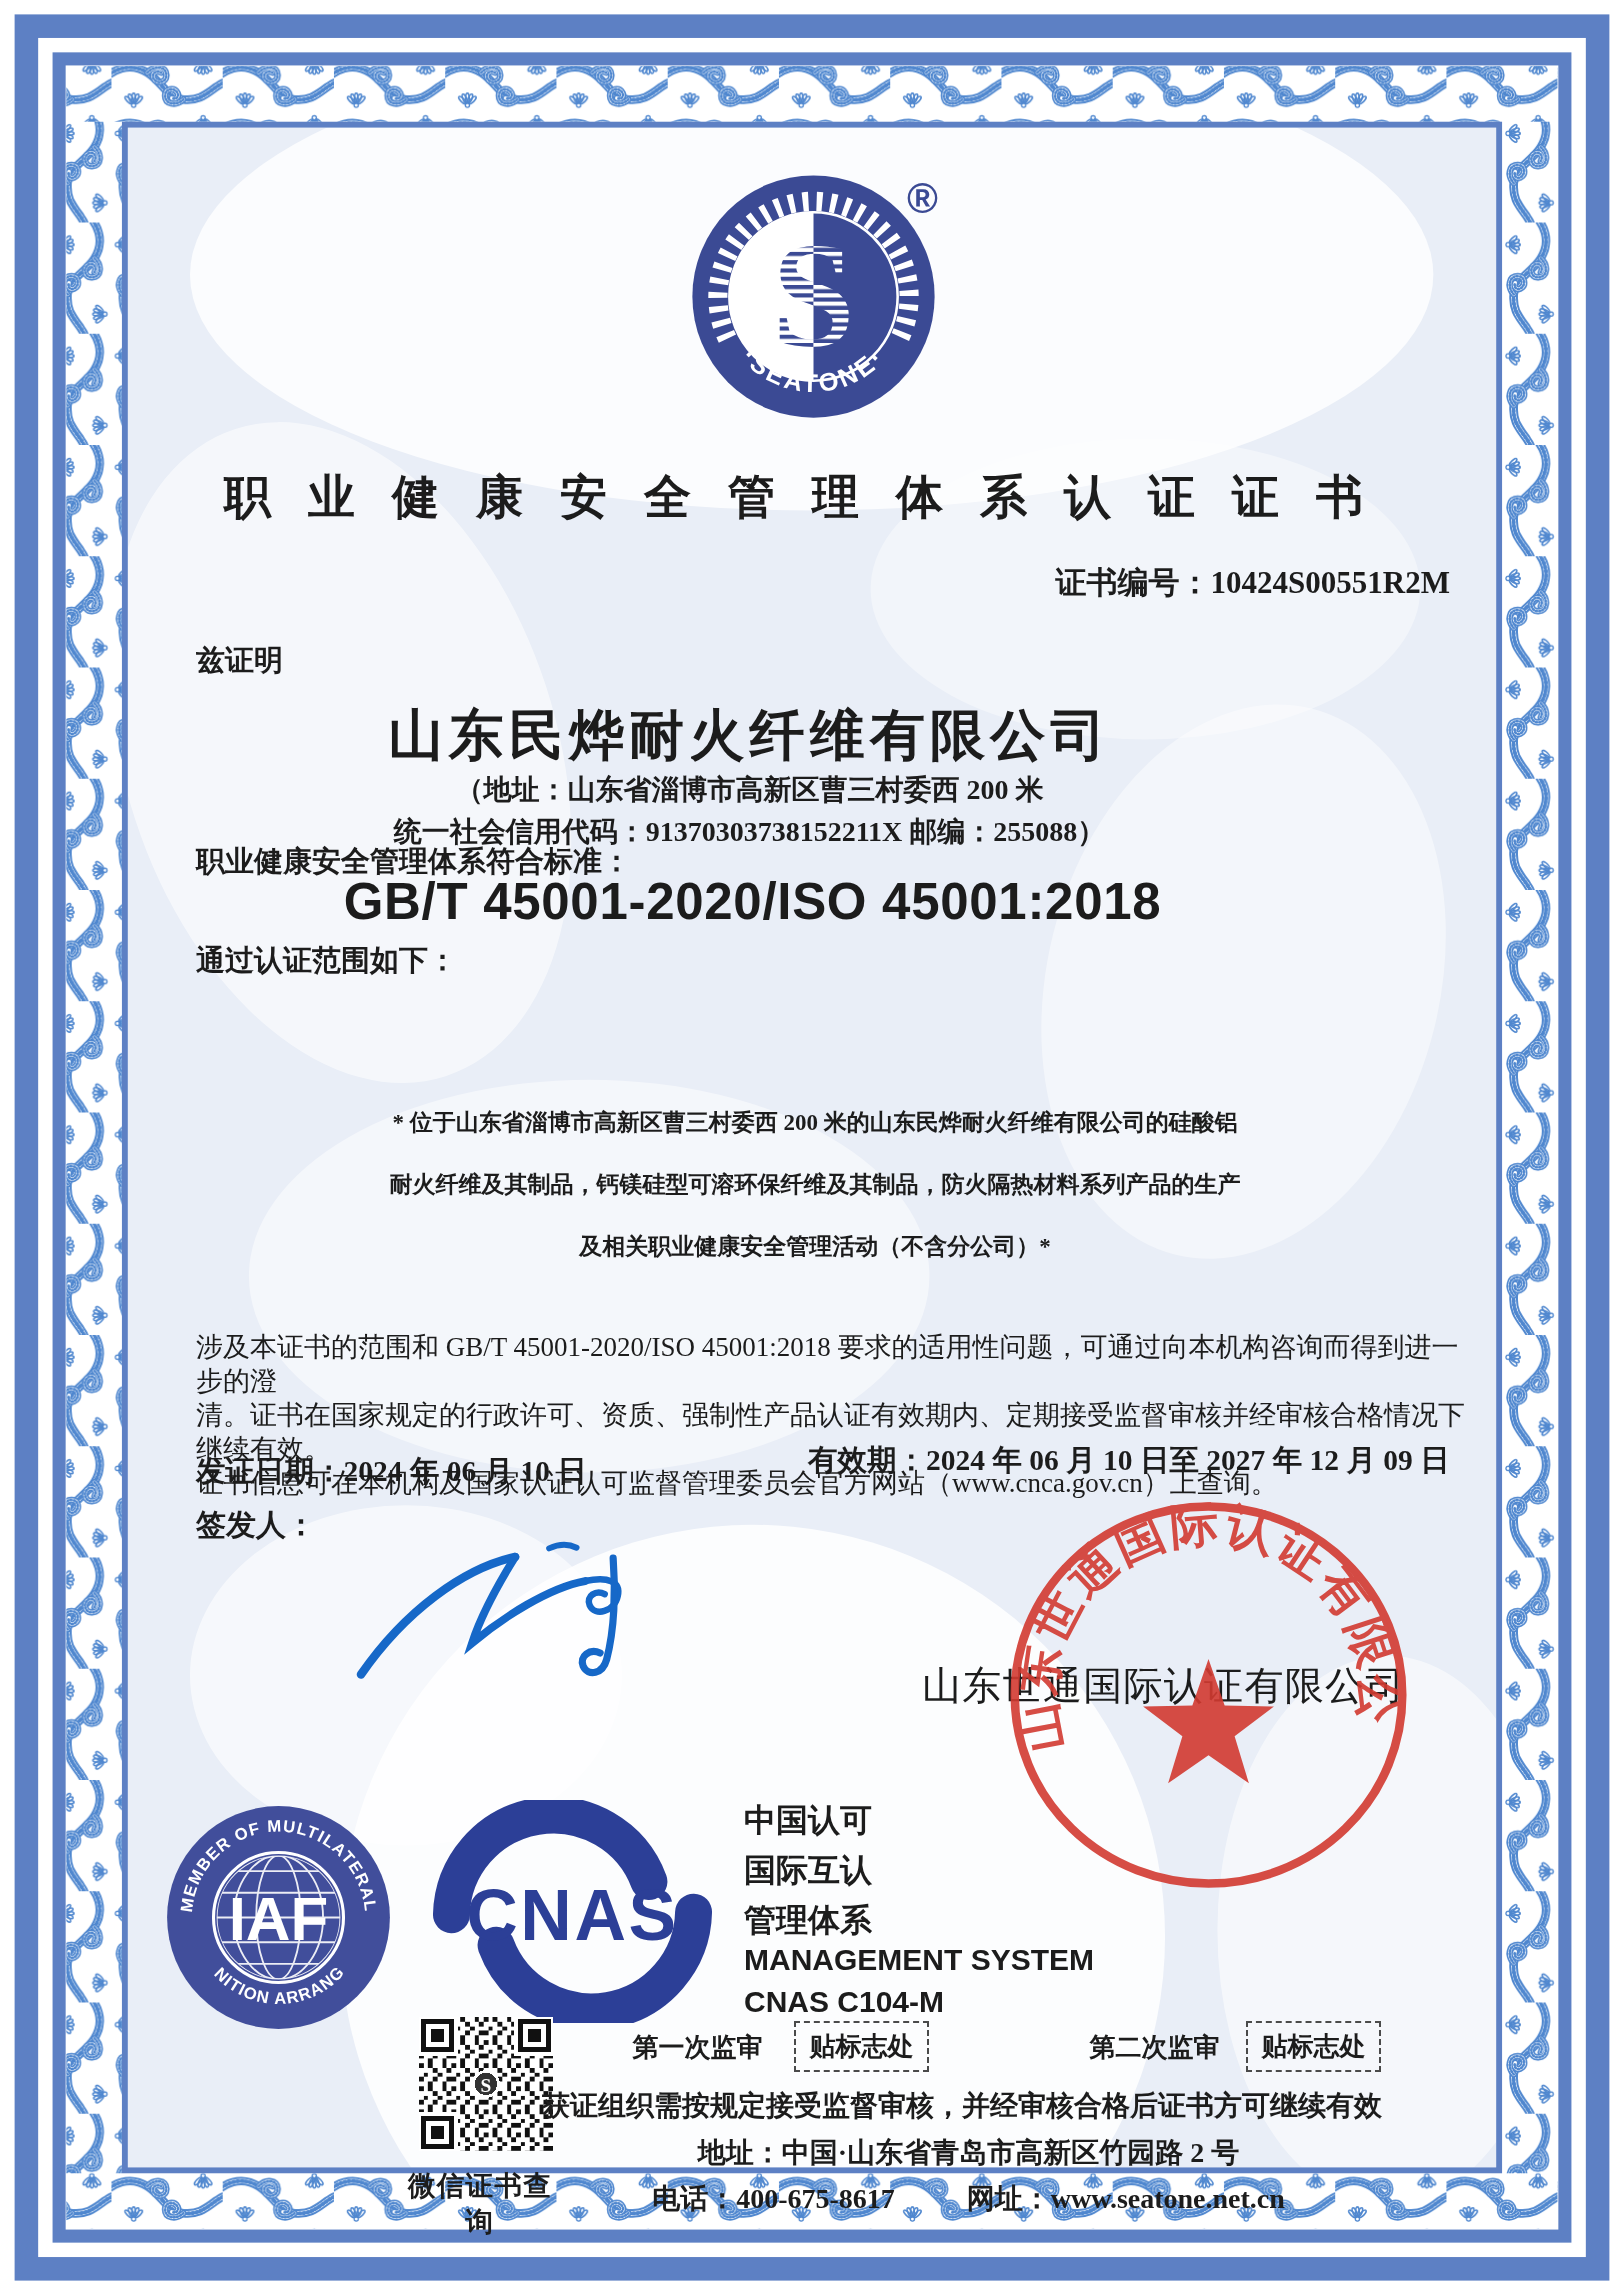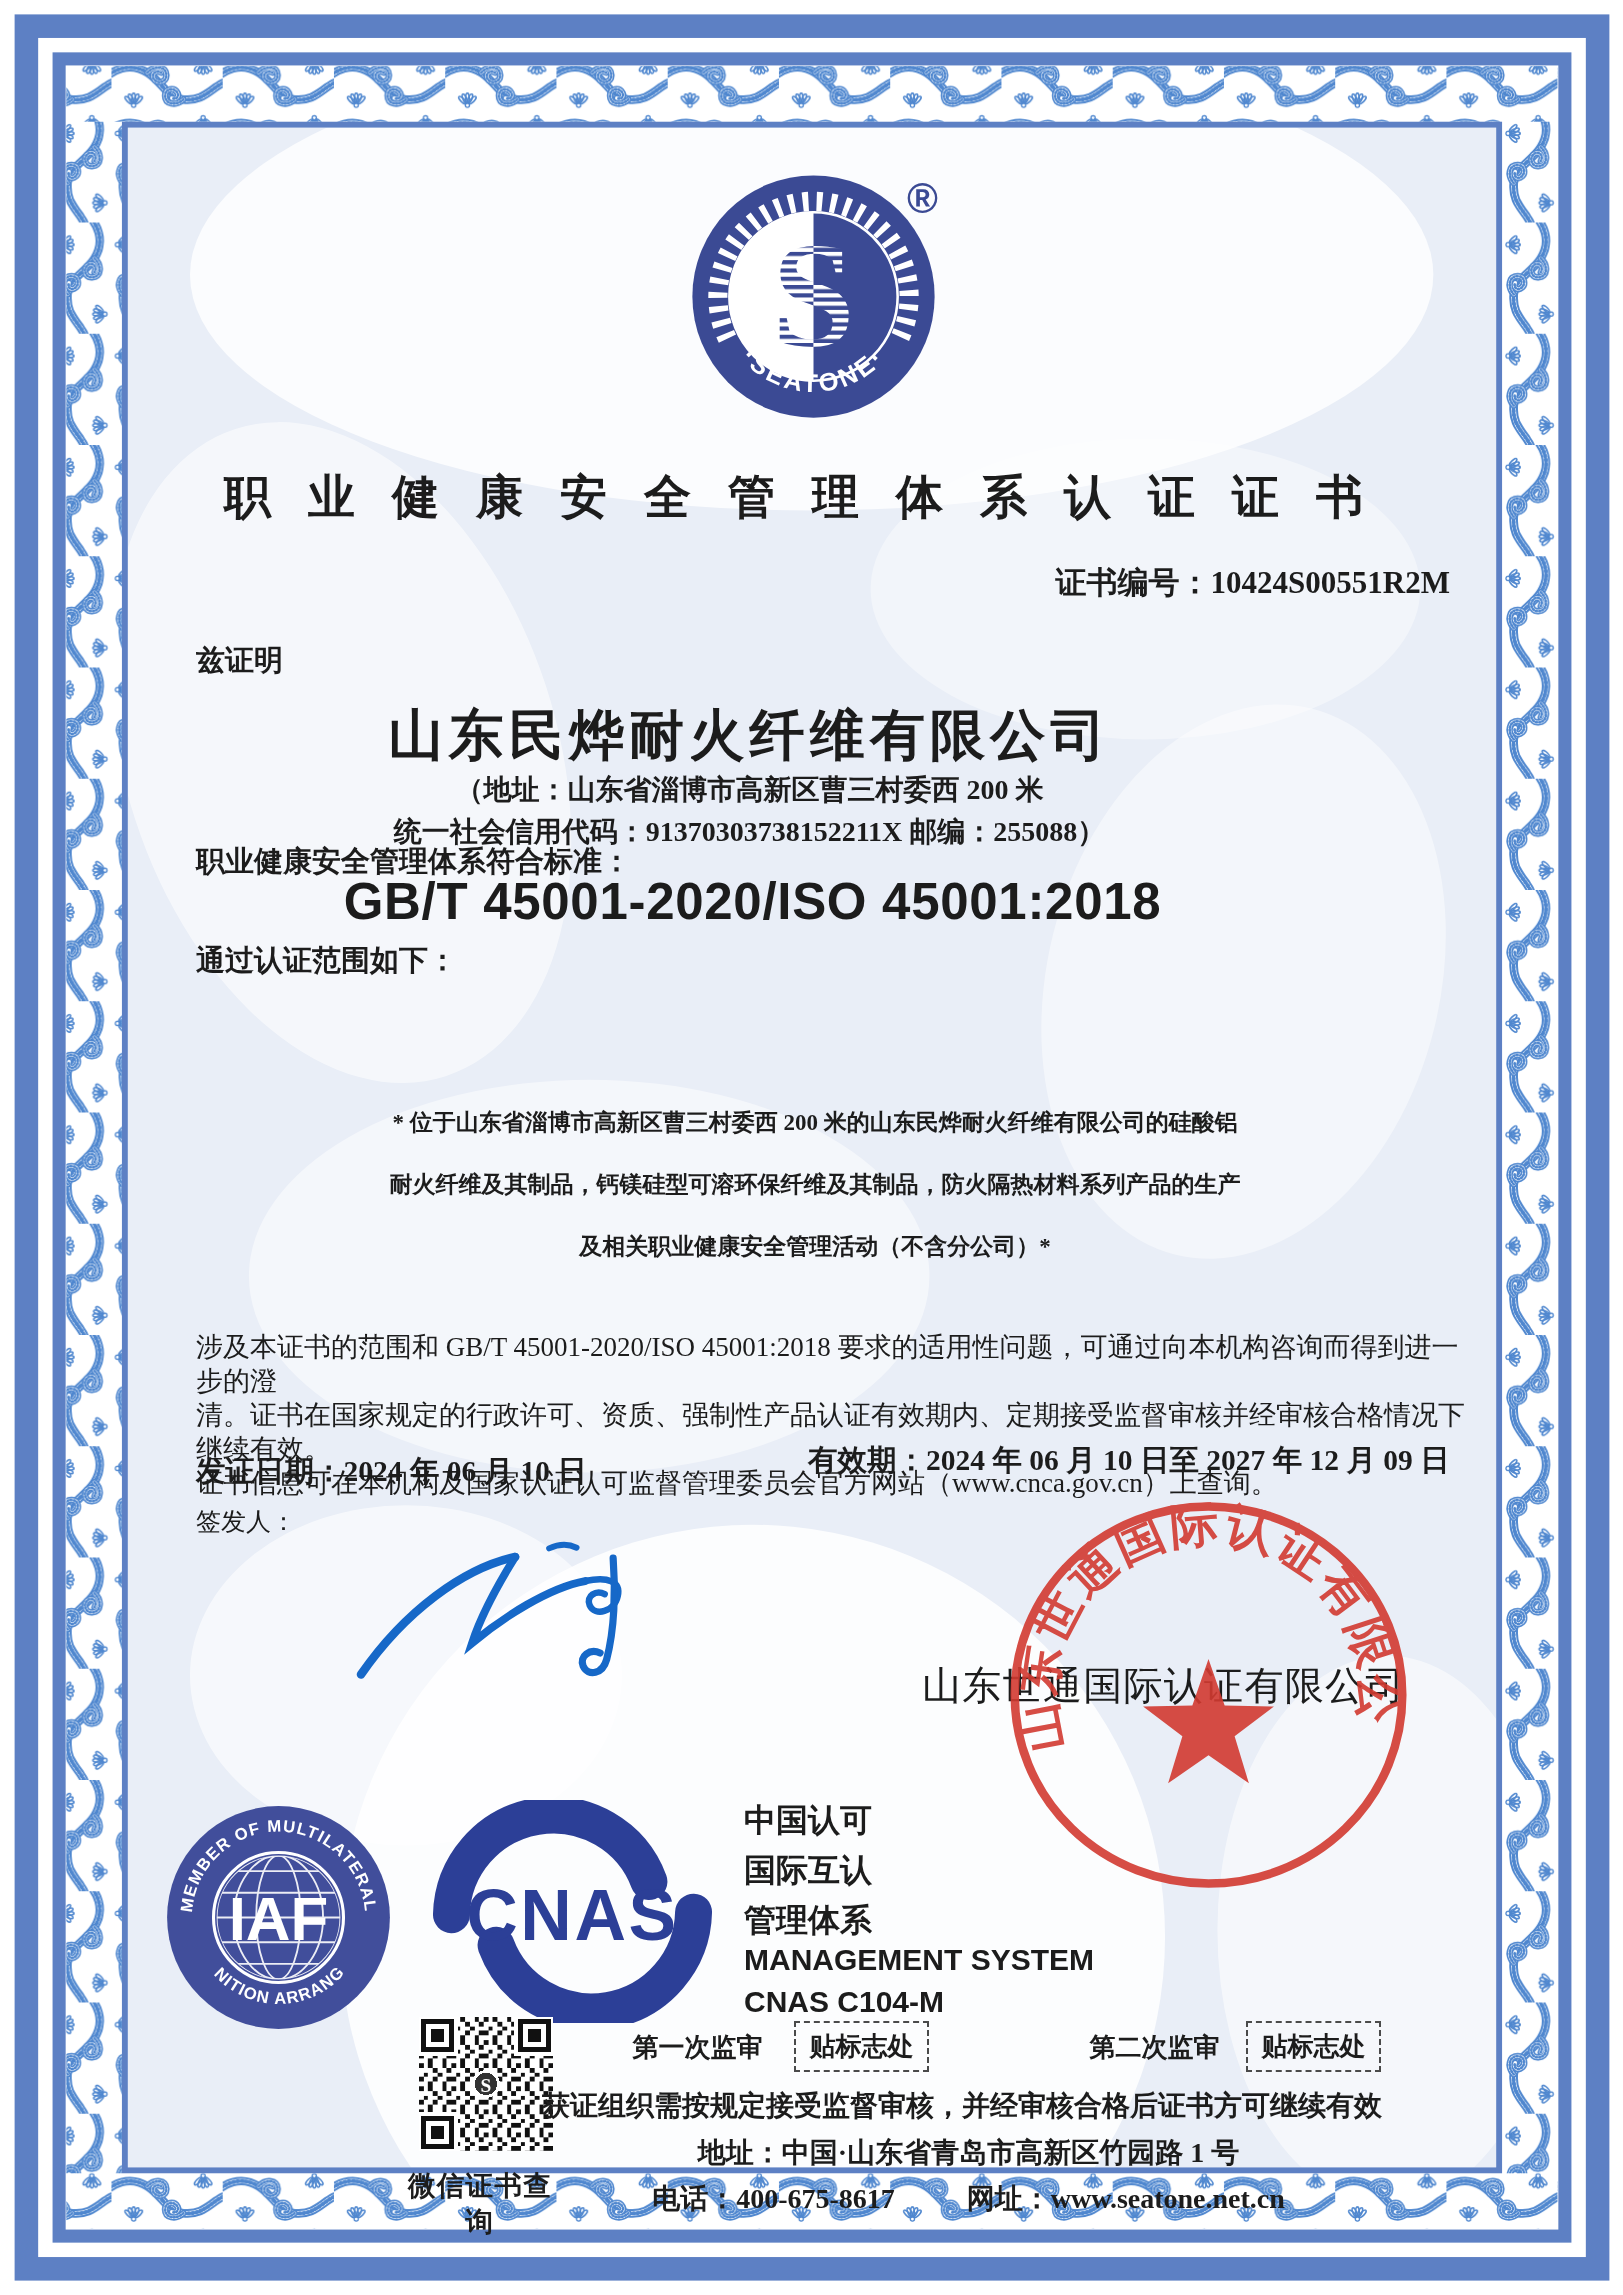--- a/index.html
+++ b/index.html
@@ -17,21 +17,21 @@
   #company{left:0;width:1499px;top:699px;text-align:center;font-size:55px;font-weight:700;letter-spacing:5.2px;}
   #addr1{left:0;width:1499px;top:771px;text-align:center;font-size:28px;font-weight:700;}
   #addr2{left:0;width:1499px;top:813px;text-align:center;font-size:28px;font-weight:700;}
   #stdlabel{left:196px;top:842px;font-size:29px;font-weight:700;}
   #stdvalue{left:0;width:1505px;top:872px;text-align:center;font-size:51px;font-weight:700;letter-spacing:0.7px;}
   #scopelabel{left:196px;top:941px;font-size:29px;font-weight:700;}
   #scopetext{left:157px;width:1316px;top:1092px;text-align:center;font-size:23px;font-weight:700;line-height:62px;}
   #disclaimer{left:196px;width:1276px;top:1330px;font-size:27px;line-height:34px;}
   #dateissue{left:196px;top:1452px;font-size:29.5px;font-weight:700;}
   #datevalid{left:808px;top:1441px;font-size:29.5px;font-weight:700;}
-  #signer{left:196px;top:1505px;font-size:25px;font-weight:400;}
+  #signer{left:196px;top:1505px;font-size:30px;font-weight:700;}
   #orgname{left:922px;top:1659px;font-size:39px;letter-spacing:1.3px;}
   #accredcn{left:744px;top:1795px;font-size:32px;font-weight:700;line-height:50px;}
   #mgmt{left:744px;top:1943px;font-size:30px;font-weight:700;}
   #code{left:744px;top:1985px;font-size:30px;font-weight:700;}
   #qrcaption{left:395px;width:170px;top:2168px;font-size:27.5px;font-weight:700;text-align:center;letter-spacing:1.3px;}
   .tbl-label{top:2030px;width:177px;text-align:center;font-size:26px;font-weight:700;}
   .tbl-box{top:2021px;width:131px;height:47px;border:2px dashed #4a4a4a;display:flex;align-items:center;justify-content:center;font-size:26px;font-weight:700;}
   #notice{left:517px;width:890px;top:2087px;text-align:center;font-size:28px;font-weight:700;}
   #footaddr{left:556px;width:825px;top:2134px;text-align:center;font-size:28px;font-weight:700;}
   #footphone{left:556px;width:825px;top:2180px;display:flex;justify-content:center;gap:72px;font-size:28px;font-weight:700;}
@@ -249,20 +249,20 @@
     <text x="14.5" y="16.2" text-anchor="middle" font-size="4.2" font-weight="bold" fill="#ffffff" font-family="Liberation Serif, serif">S</text>
   </svg>
   <div class="abs z2" id="qrcaption">微信证书查询</div>
 
   <div class="abs z2 tbl-label" style="left:609px;">第一次监审</div>
   <div class="abs z2 tbl-box" style="left:794px;">贴标志处</div>
   <div class="abs z2 tbl-label" style="left:1066px;">第二次监审</div>
   <div class="abs z2 tbl-box" style="left:1246px;">贴标志处</div>
 
   <div class="abs z2" id="notice">获证组织需按规定接受监督审核，并经审核合格后证书方可继续有效</div>
-  <div class="abs z2" id="footaddr">地址：中国·山东省青岛市高新区竹园路 1 号</div>
+  <div class="abs z2" id="footaddr">地址：中国·山东省青岛市高新区竹园路 2 号</div>
   <div class="abs z2" id="footphone">
     <span>电话：400-675-8617</span>
     <span>网址：www.seatone.net.cn</span>
   </div>
 
 </div>
 
 
 </body></html>

